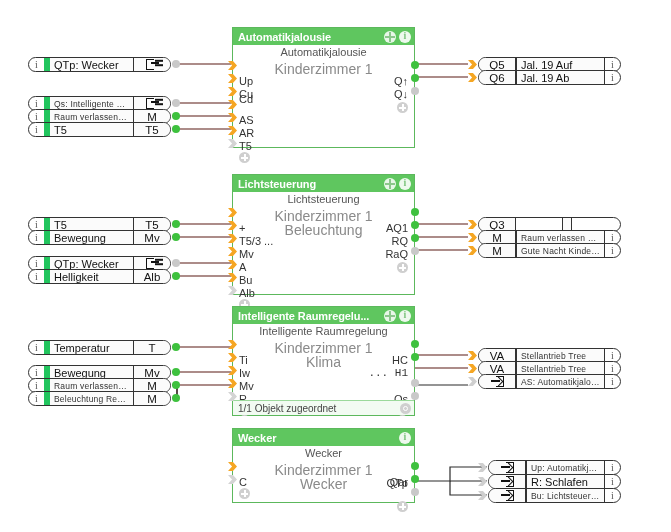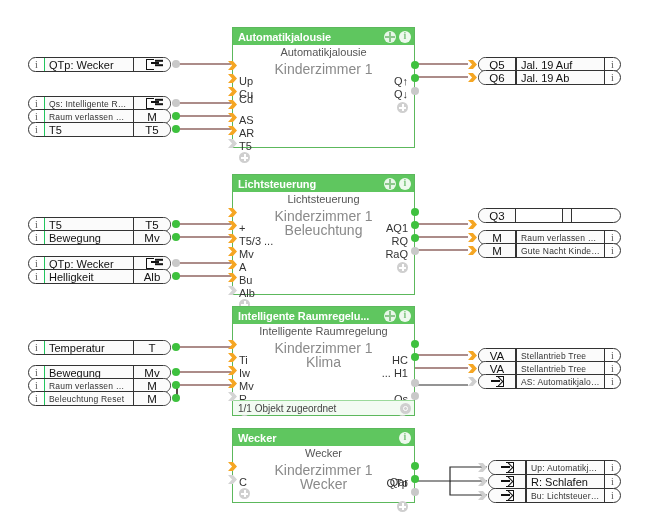--- a/index.html
+++ b/index.html
@@ -133,21 +133,21 @@
   }
   .io-name span{
     overflow:hidden;text-overflow:ellipsis;white-space:nowrap;width:100%;
   }
   .io-type{
     width:36px;flex:none;
     display:flex;align-items:center;justify-content:center;
     font-size:11px;color:#111;
     background:#fbfbfb;
   }
-  .io-left .io-name{border-left:1px solid #22c55e;border-right:1px solid #333;}
+  .io-left .io-name{border-left:6px solid #22c55e;border-right:1px solid #333;}
   .io-left .io-cell-i{border-right:none;}
   .io-right .io-type{border-right:1px solid #333;}
   .txt-lg{font-size:11px;color:#111;}
   .txt-sm{font-size:8.5px;color:#333;letter-spacing:0.2px;}
   .io-type.txt-lg{font-size:11.5px;}
 
   
   .glyph-export{
     display:inline-block;width:13px;height:11px;position:relative;
   }
@@ -324,21 +324,21 @@
       <div class="blk-subtitle">Intelligente Raumregelung</div>
       <div class="blk-center" style="margin-top:3px;">Kinderzimmer 1</div>
       <div class="blk-center">Klima</div>
 
       <div class="port-label port-in" style="top:30px;">Ti</div>
       <div class="port-label port-in" style="top:43px;">Iw</div>
       <div class="port-label port-in" style="top:56px;">Mv</div>
       <div class="port-label port-in" style="top:69px;">R</div>
 
       <div class="port-label port-out" style="top:30px;">HC</div>
-      <div class="port-label port-out" style="top:43px;">... H1</div>
+      <div class="port-label port-out" style="top:43px;font-family:Liberation Mono, monospace;">... H1</div>
       <div class="port-label port-out" style="top:69px;">Qs</div>
 
       <span class="ic-plus" style="left:6px;top:81px;"></span>
       <span class="ic-plus" style="right:6px;top:81px;"></span>
 
       <div class="blk-footer">
         <span>1/1 Objekt zugeordnet</span>
         <span class="ic-gear"></span>
       </div>
     </div>
@@ -505,21 +505,21 @@
   <span class="arrow-in" style="left:468px;top:73px;"></span>
   <div class="io io-right" style="left:478px;top:70px;width:143px;">
     <div class="io-type txt-lg">Q6</div>
     <div class="io-name">
         <span class="txt-lg">Jal. 19 Ab</span>
       </div>
     <div class="io-cell-i">i</div>
   </div>
 
   <span class="arrow-in" style="left:468px;top:220px;"></span>
-  <div class="io io-right" style="left:478px;top:208px;width:143px;gap:46px;">
+  <div class="io io-right" style="left:478px;top:217px;width:143px;gap:46px;">
     <div class="io-type txt-lg">Q3</div>
     <div class="io-name">
         <span class="txt-sm">Licht Kinderzimmer 1</span>
       </div>
     <div class="io-cell-i">i</div>
   </div>
 
   <span class="arrow-in" style="left:468px;top:233px;"></span>
   <div class="io io-right" style="left:478px;top:230px;width:143px;">
     <div class="io-type txt-lg">M</div>

